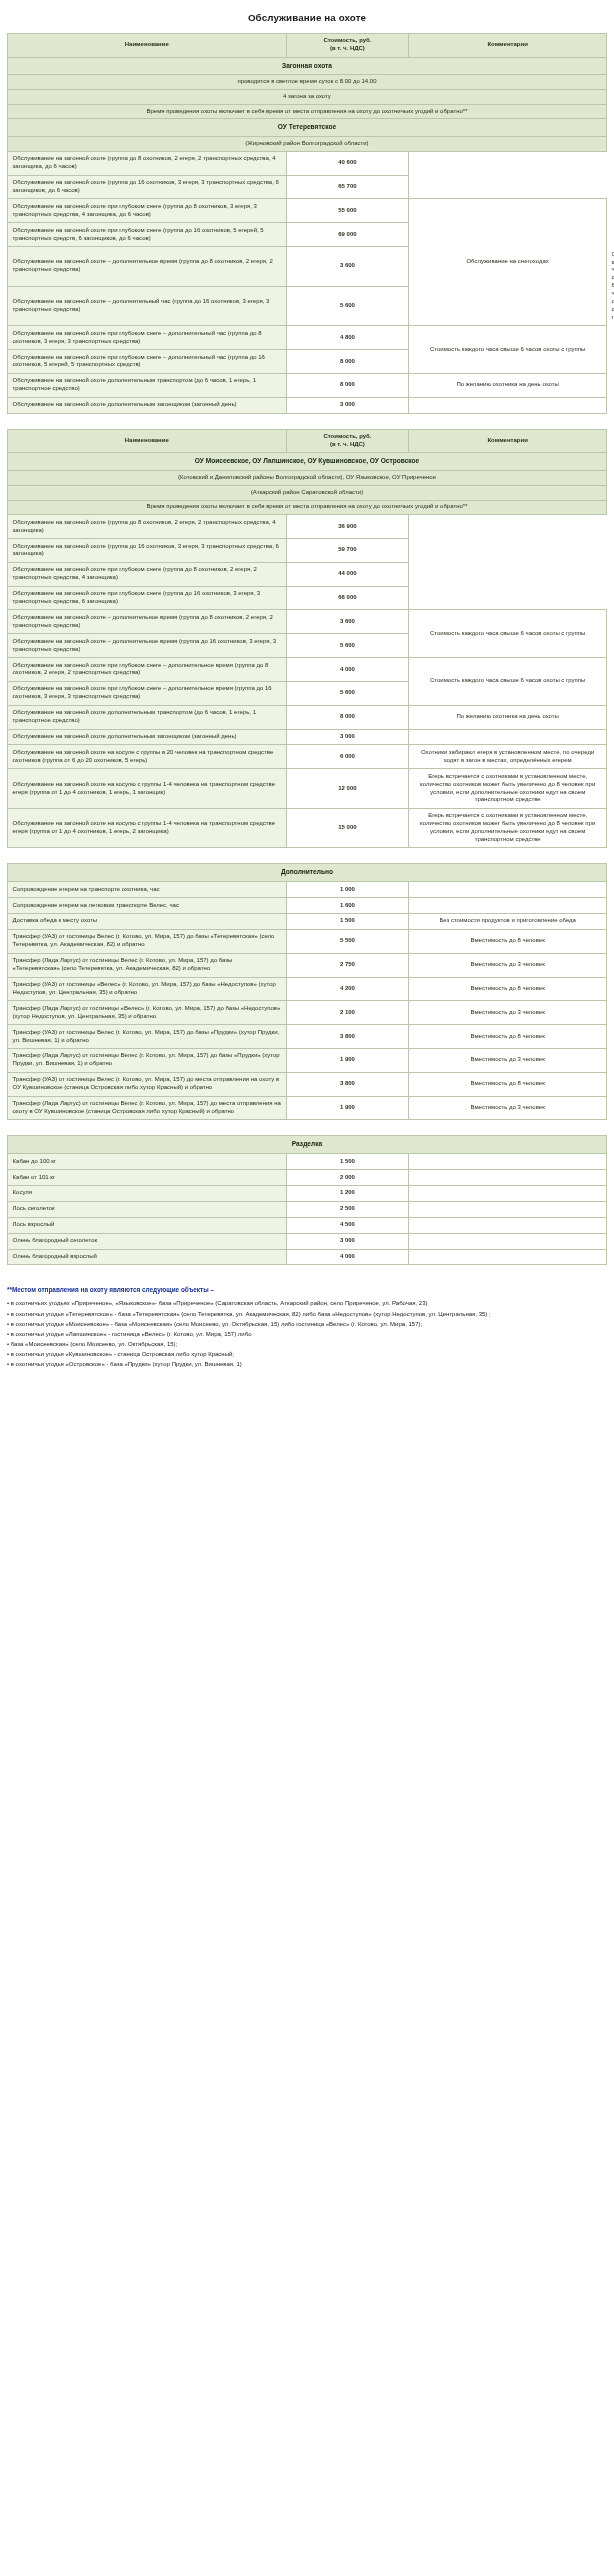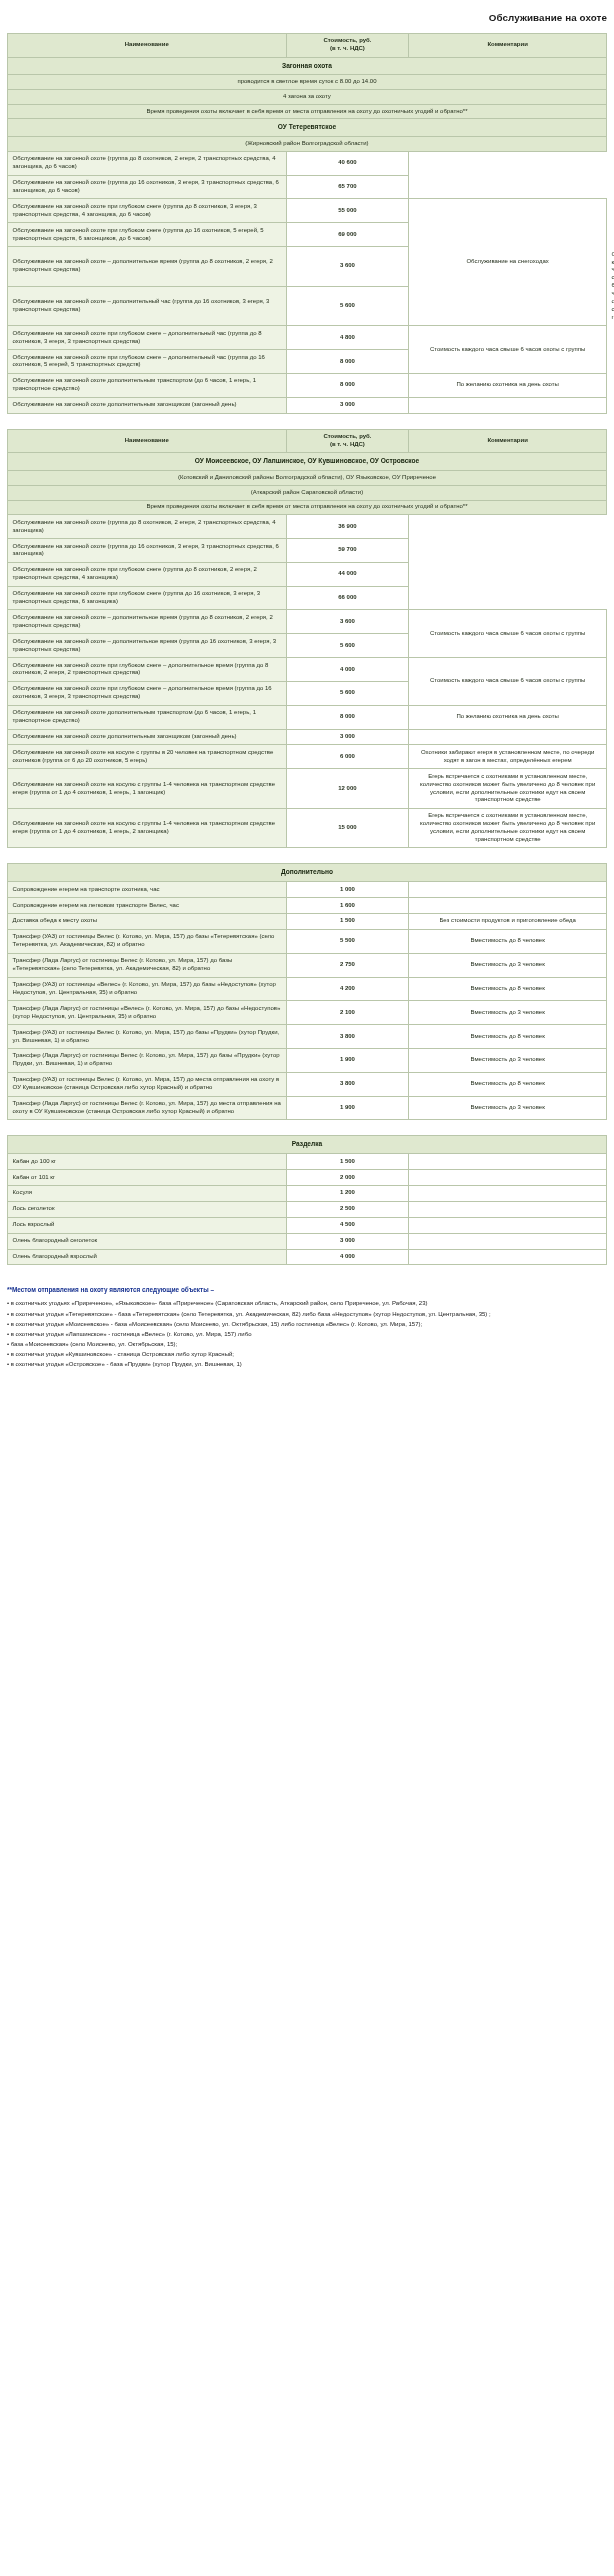--- a/index.html
+++ b/index.html
@@ -12,21 +12,21 @@
   body {
     width: 614px;
     min-height: 2576px;
     padding: 0;
   }
   .page {
     width: 614px;
     padding: 8px 7px 17.3px 7px;
   }
   .doc-title {
-    text-align: right;
+    text-align: center;
     font-size: 9.8px;
     font-weight: bold;
     color: #1a1a1a;
     margin: 3.5px 0 10.4px 0;
     letter-spacing: 0.1px;
   }
   table.grid {
     width: 600px;
     margin: 0 auto;
     border-collapse: collapse;

